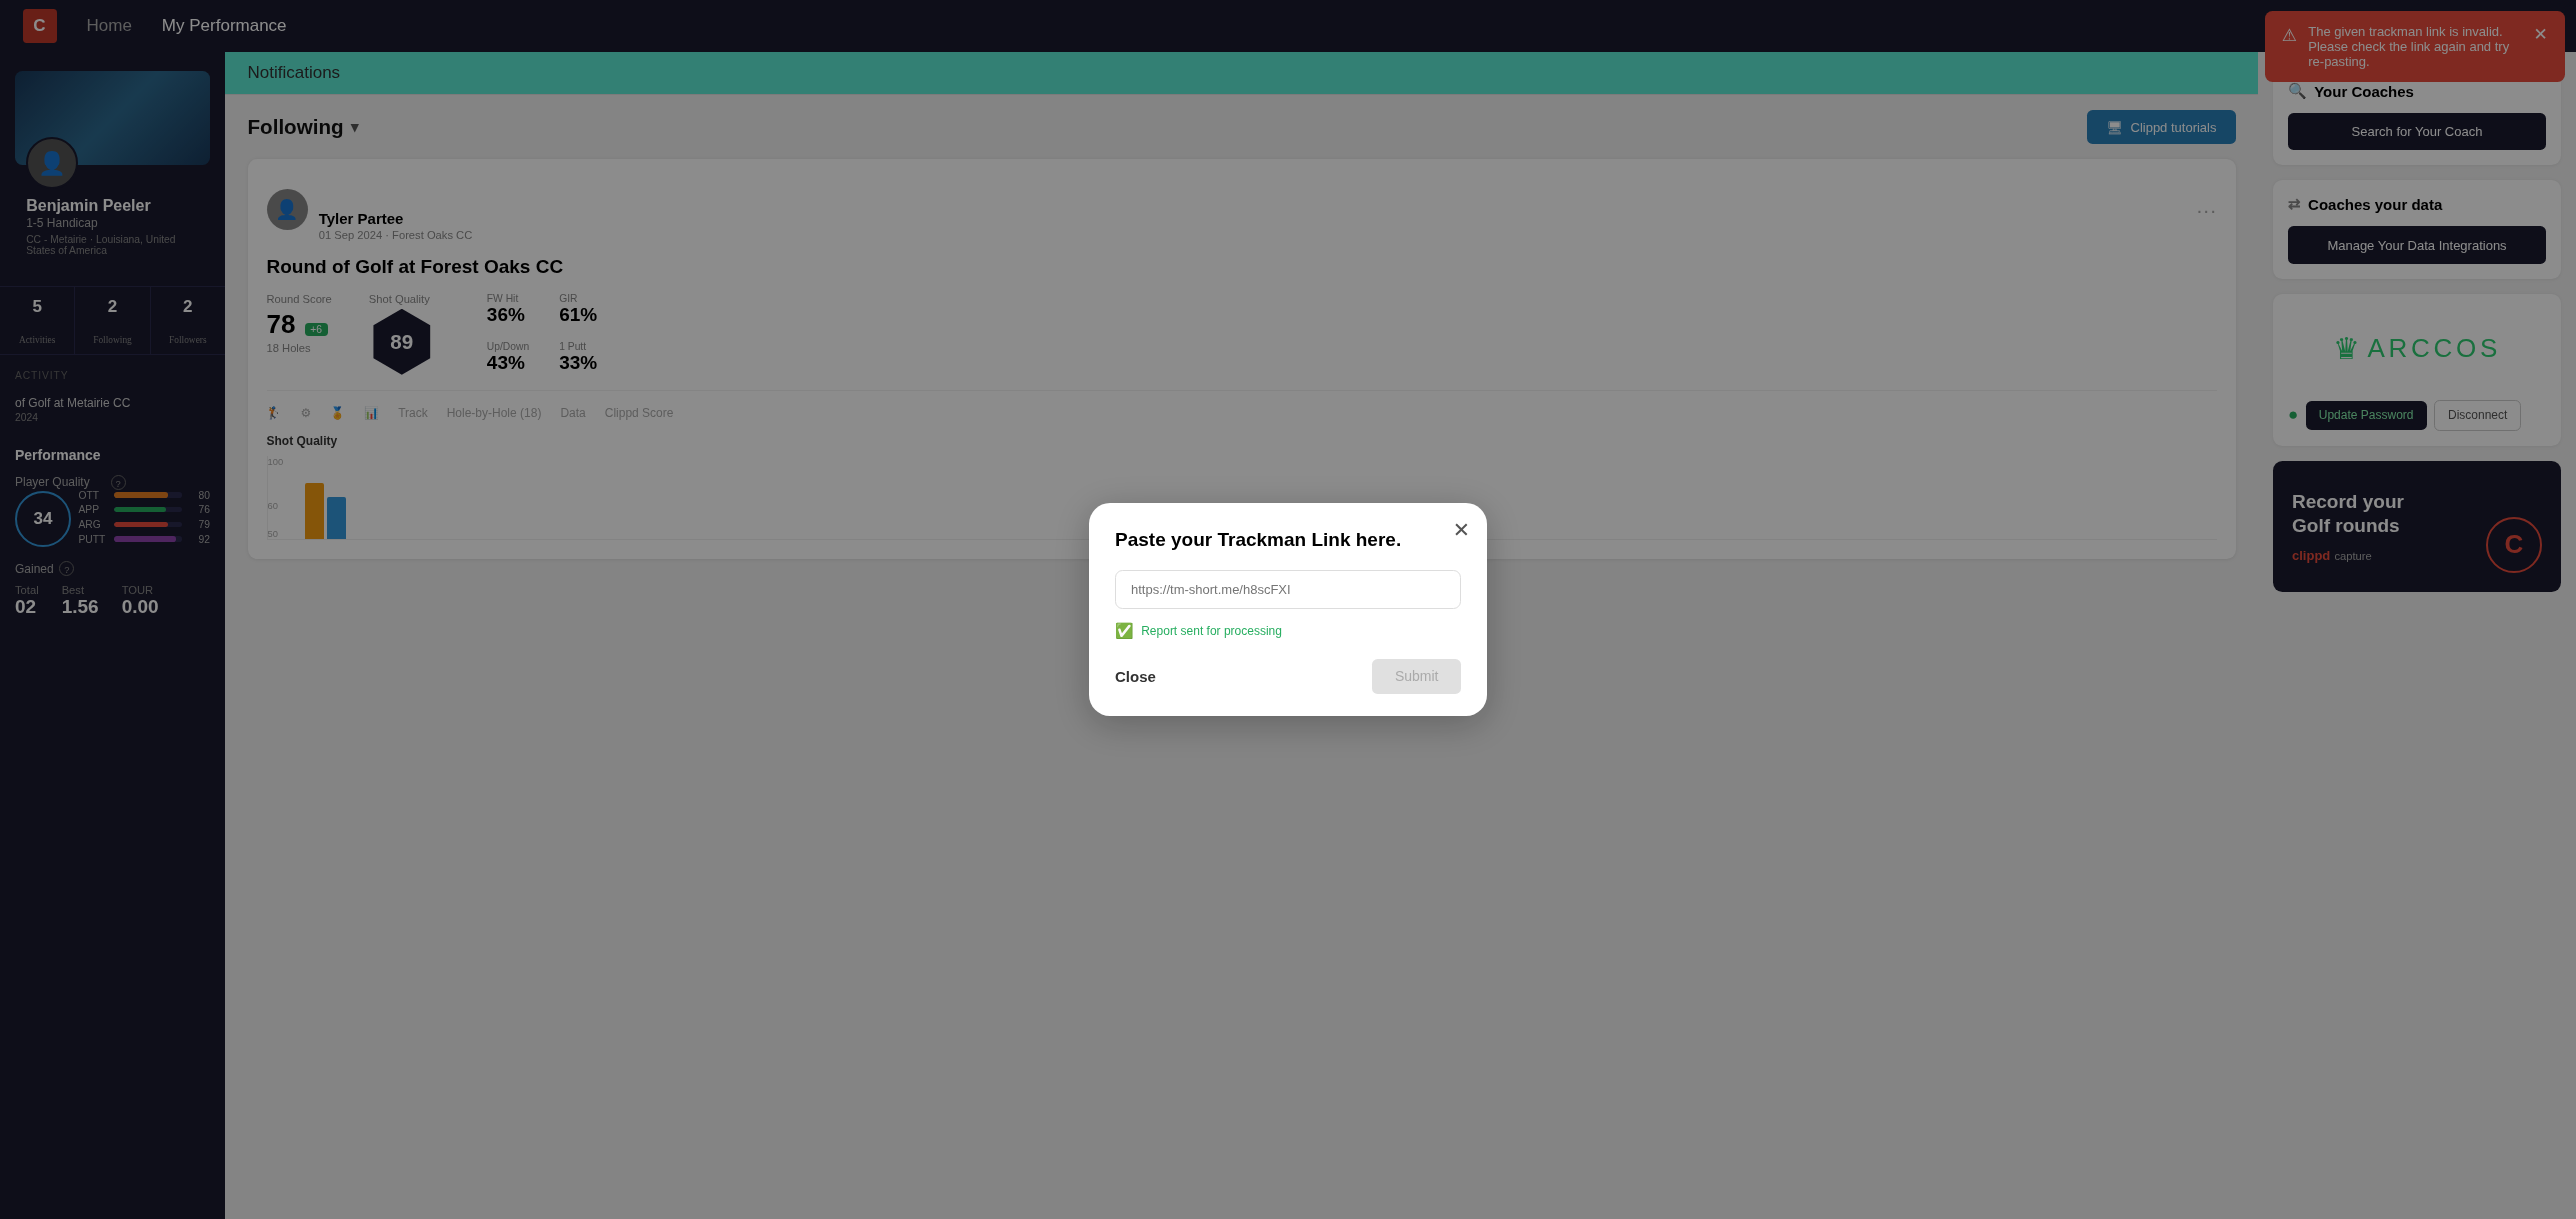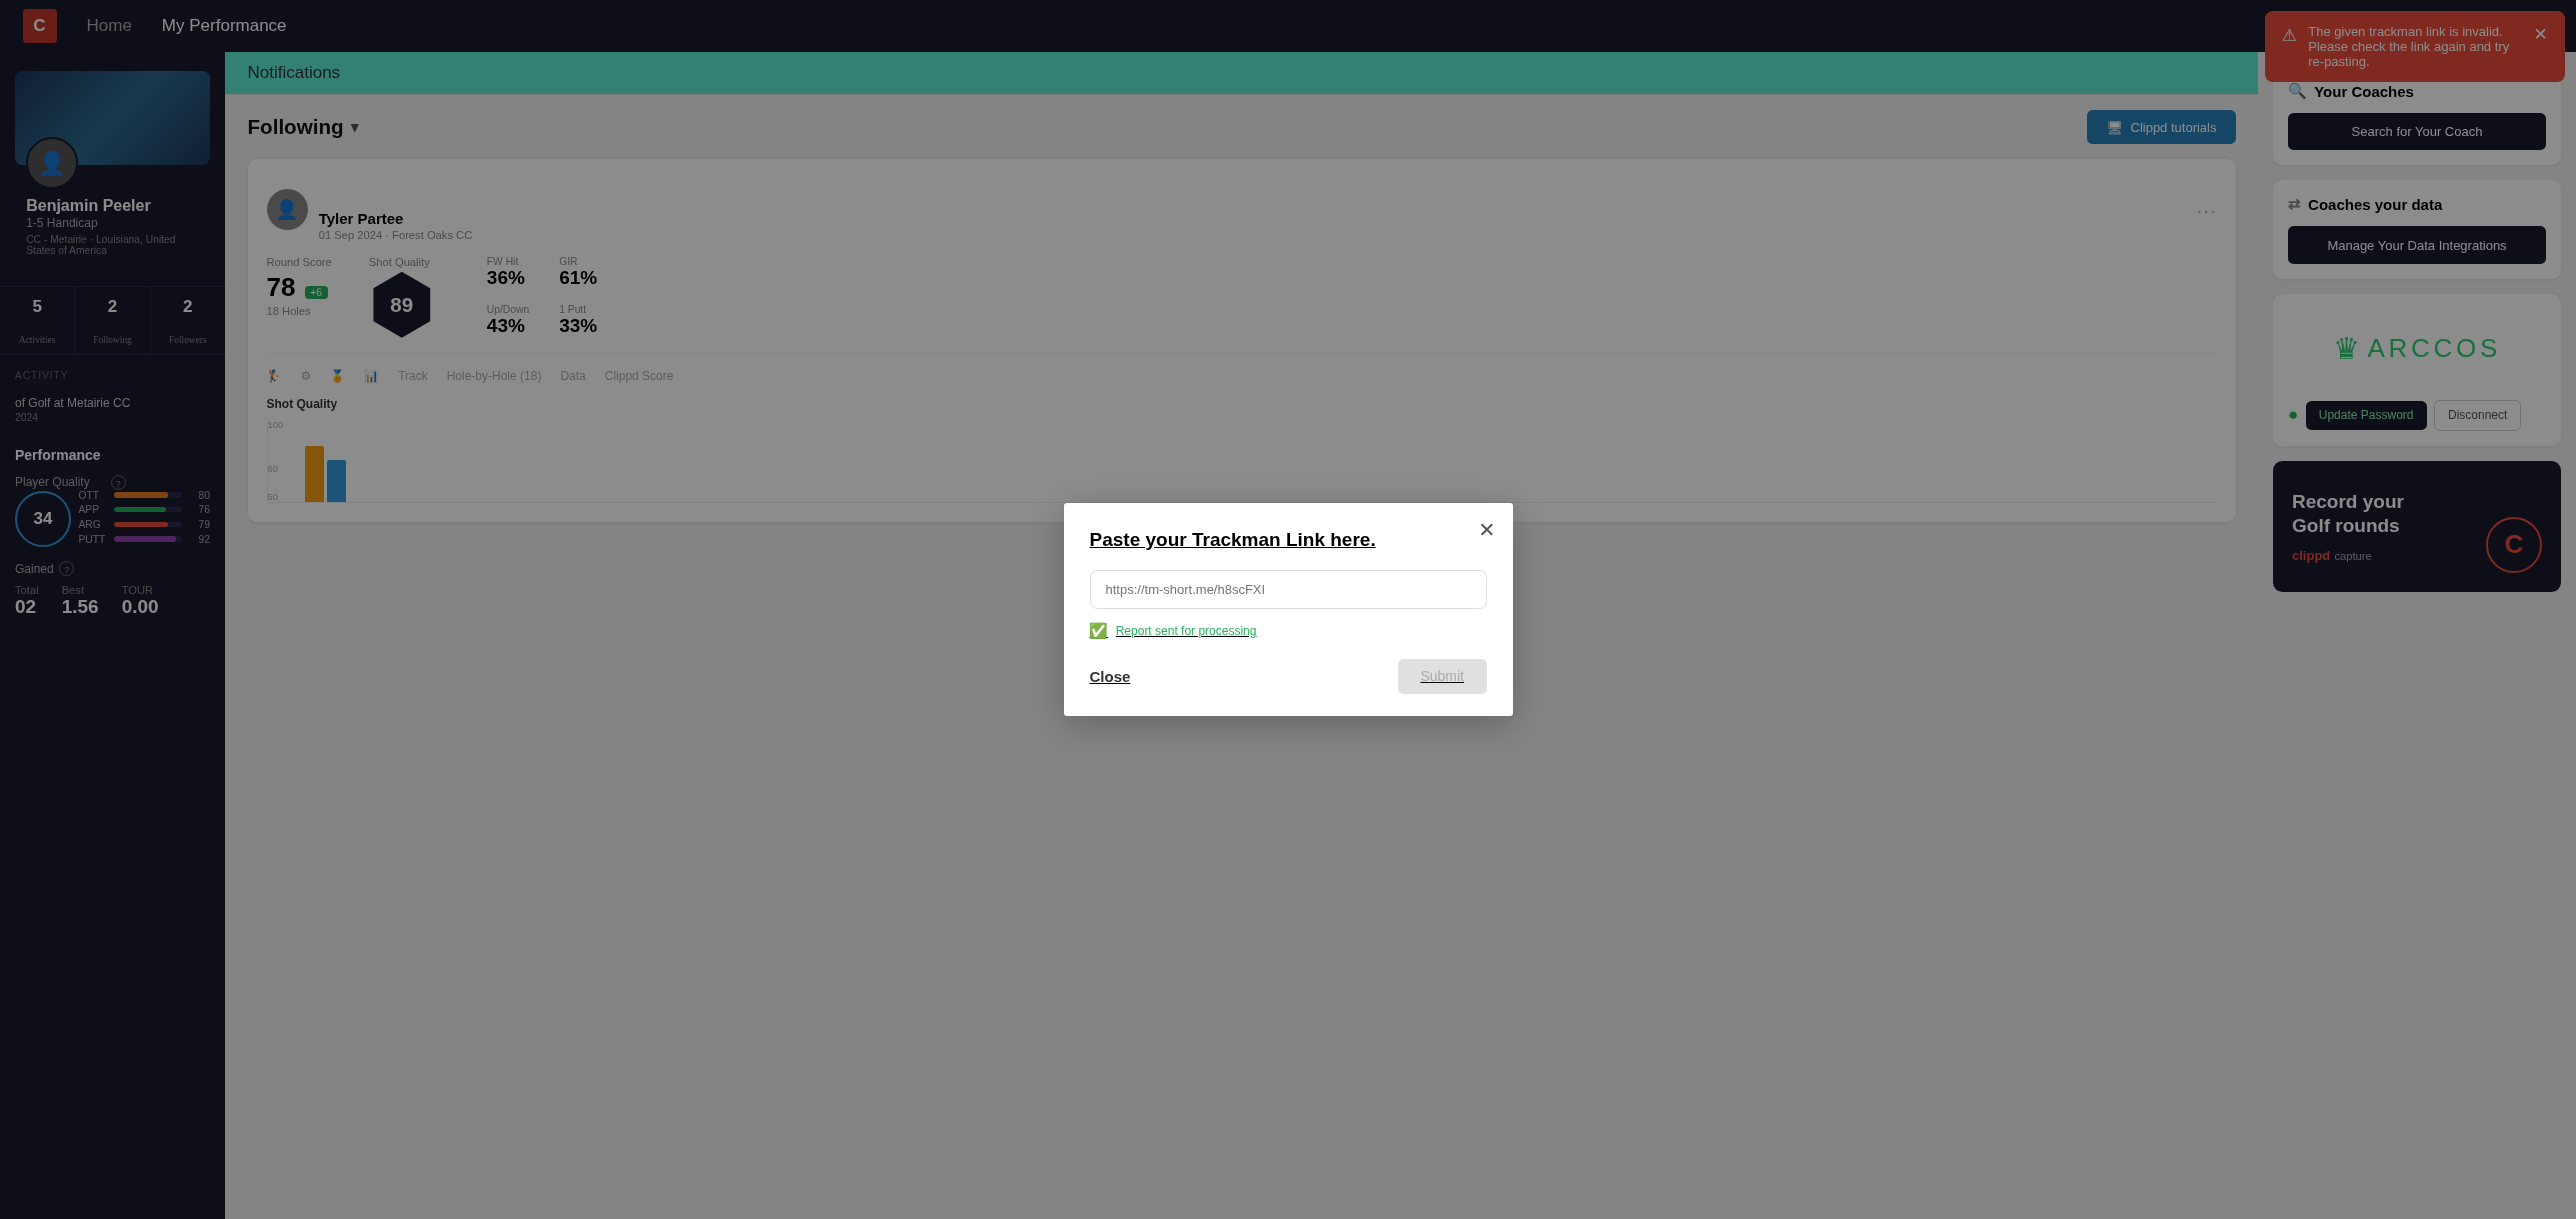--- a/index.html
+++ b/index.html
@@ -394,26 +394,25 @@
     
     .modal-overlay {
       position: fixed;
       inset: 0;
       background: rgba(0,0,0,0.45);
       z-index: 300;
       display: flex; align-items: center; justify-content: center;
     }
     .modal {
       background: white;
-      border-radius: 3px;
+      border-radius: 21px;
       padding: 26px 26px 22.5px;
-      width: 449px;
+      width: 398px;
       position: relative;
       box-shadow: 0 7.5px 37px rgba(0,0,0,0.25);
-      text-decoration: underline;
     }
     .modal-title { font-size: 19px; font-weight: 600; margin-bottom: 19px; }
     .modal-close {
       position: absolute;
       top: 15px; right: 17px;
       font-size: 20.6px;
       cursor: pointer;
       background: none; border: none; color: #555;
     }
     .modal-input {
@@ -595,20 +594,21 @@
     <div class="feed-card">
       <div class="feed-card-header">
         <div class="feed-avatar">👤</div>
         <div class="feed-user-info">
           <div class="feed-user-name">Tyler Partee</div>
           <div class="feed-user-meta">01 Sep 2024 · Forest Oaks CC</div>
         </div>
         <button class="feed-more-btn">···</button>
       </div>
 
+      <div class="feed-round-title">Round of Golf at Forest Oaks CC</div>
 
       <div class="feed-stats-row">
         <div class="feed-stat-block">
           <div class="feed-stat-label">Round Score</div>
           <div style="display:flex;align-items:baseline;gap:3.7px;">
             <span class="feed-stat-val">78</span>
             <span class="feed-stat-badge">+6</span>
           </div>
           <div class="feed-stat-sub">18 Holes</div>
         </div>

